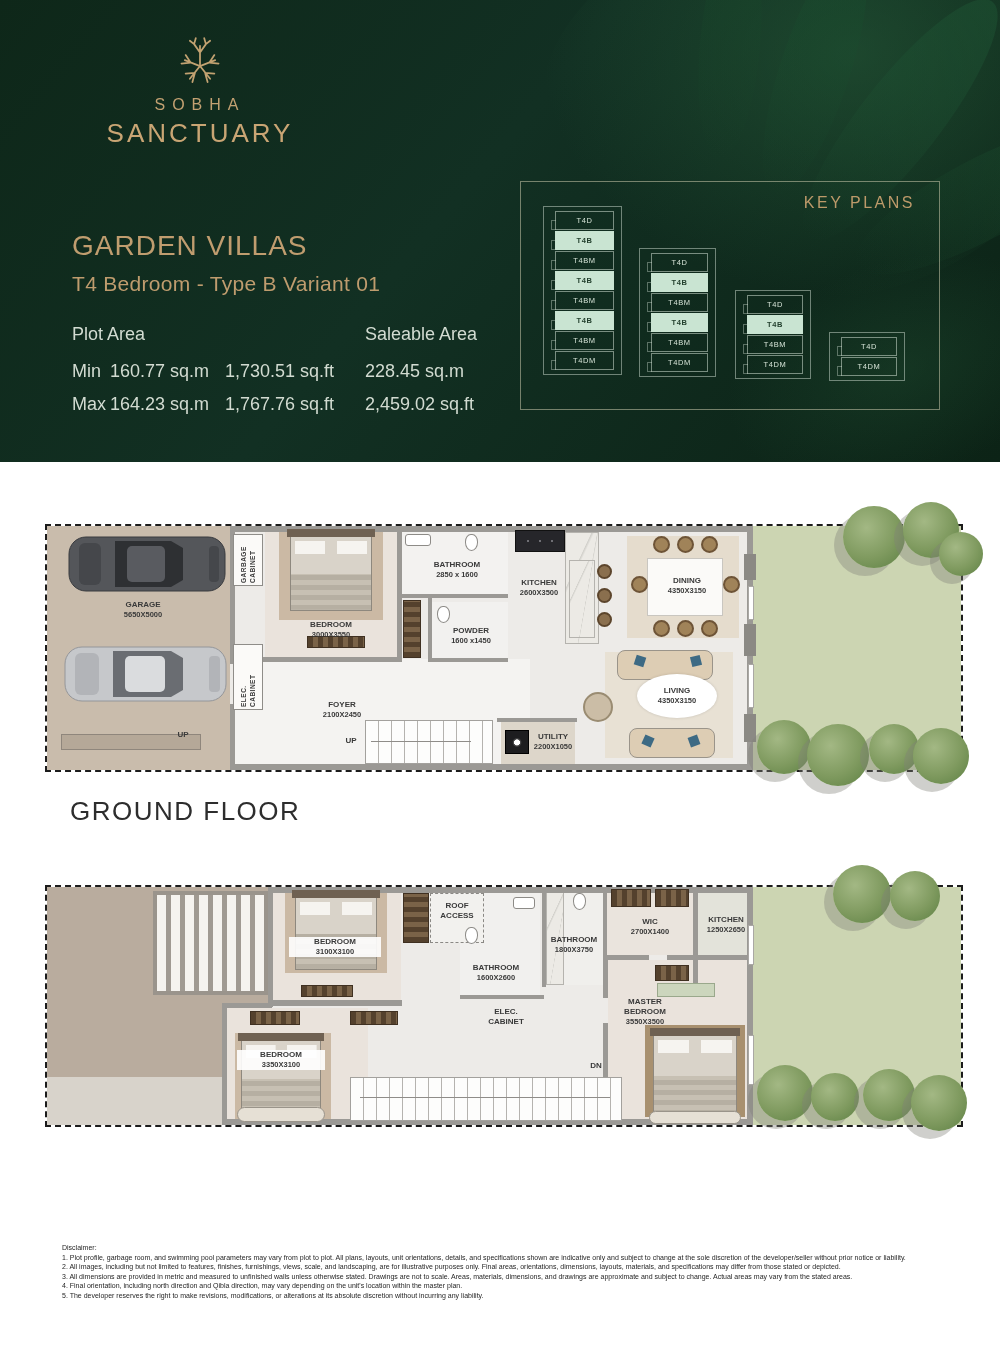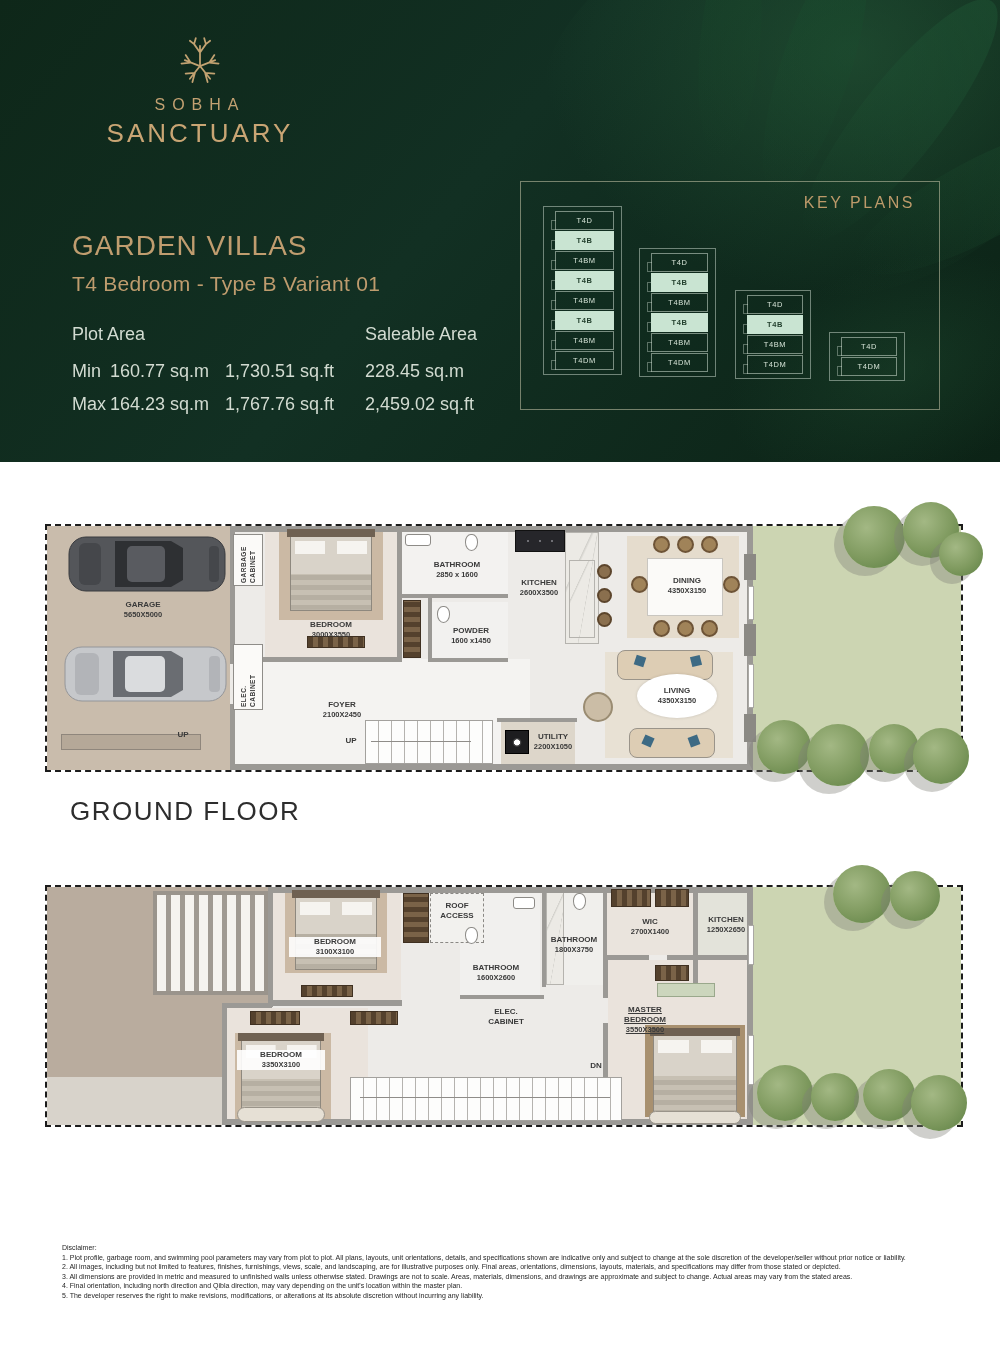--- a/index.html
+++ b/index.html
@@ -415,21 +415,21 @@
     </div>
     <div class="zone" style="left:653px;top:2px;width:55px;height:100px;background:#e3e3da;"></div>
     <div class="rl" style="left:655px;top:30px;width:52px;">
       <span class="nm">KITCHEN</span>
       <span class="dm">1250X2650</span>
     </div>
 
     <div class="zone" style="left:563px;top:75px;width:145px;height:159px;background:#eae3dc;"></div>
     <div class="wardrobe" style="left:610px;top:80px;width:34px;height:16px;"></div>
     <div class="planter" style="left:612px;top:98px;width:58px;height:14px;"></div>
-    <div class="rl" style="left:568px;top:120px;width:64px;text-decoration:underline;">
+    <div class="rl" style="left:568px;top:112px;width:64px;">
       <span class="nm">MASTER BEDROOM</span>
       <span class="dm">3550X3500</span>
     </div>
     <div class="rug" style="left:600px;top:140px;width:100px;height:92px;background:#a8906f;"></div>
     <div class="bed" style="left:608px;top:145px;width:84px;height:86px;"></div>
     <div class="couch" style="left:604px;top:226px;width:92px;height:13px;"></div>
 
     <div class="zone" style="left:182px;top:123px;width:141px;height:111px;background:#eae3dc;"></div>
     <div class="wardrobe" style="left:205px;top:126px;width:50px;height:14px;"></div>
     <div class="wardrobe" style="left:305px;top:126px;width:48px;height:14px;"></div>

